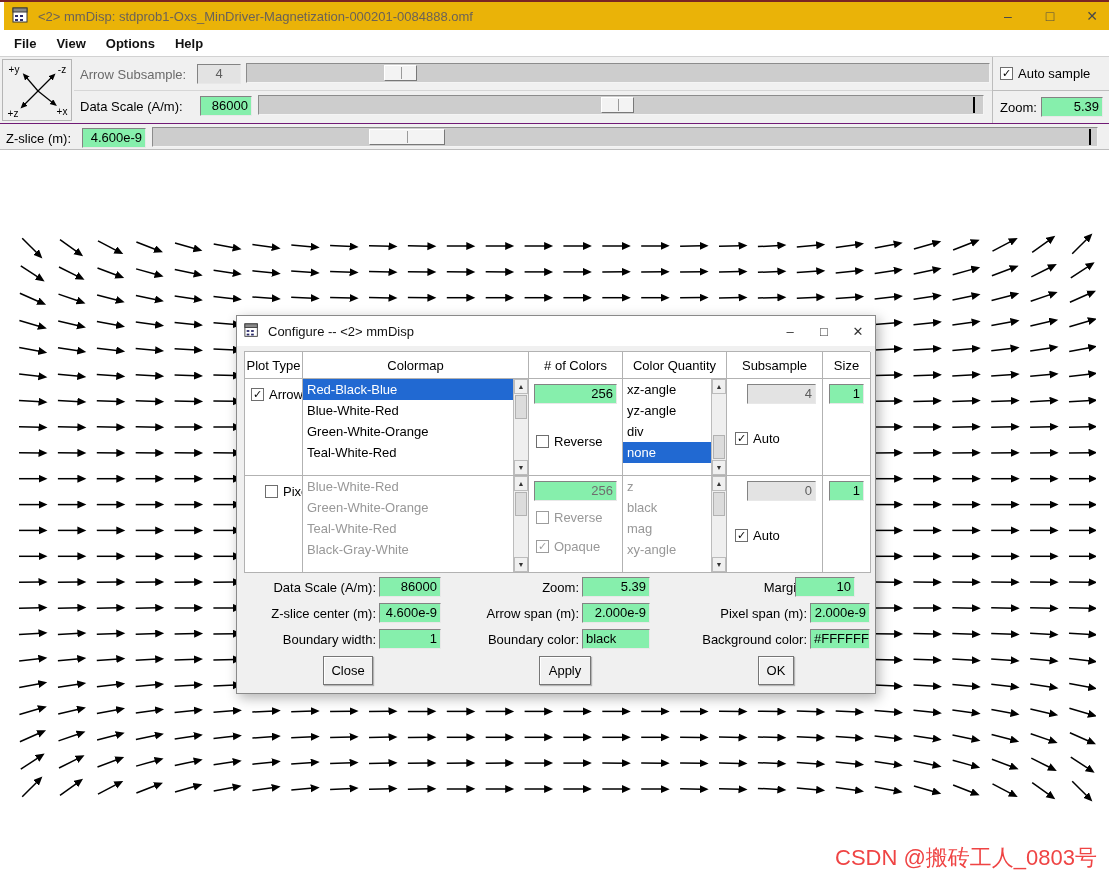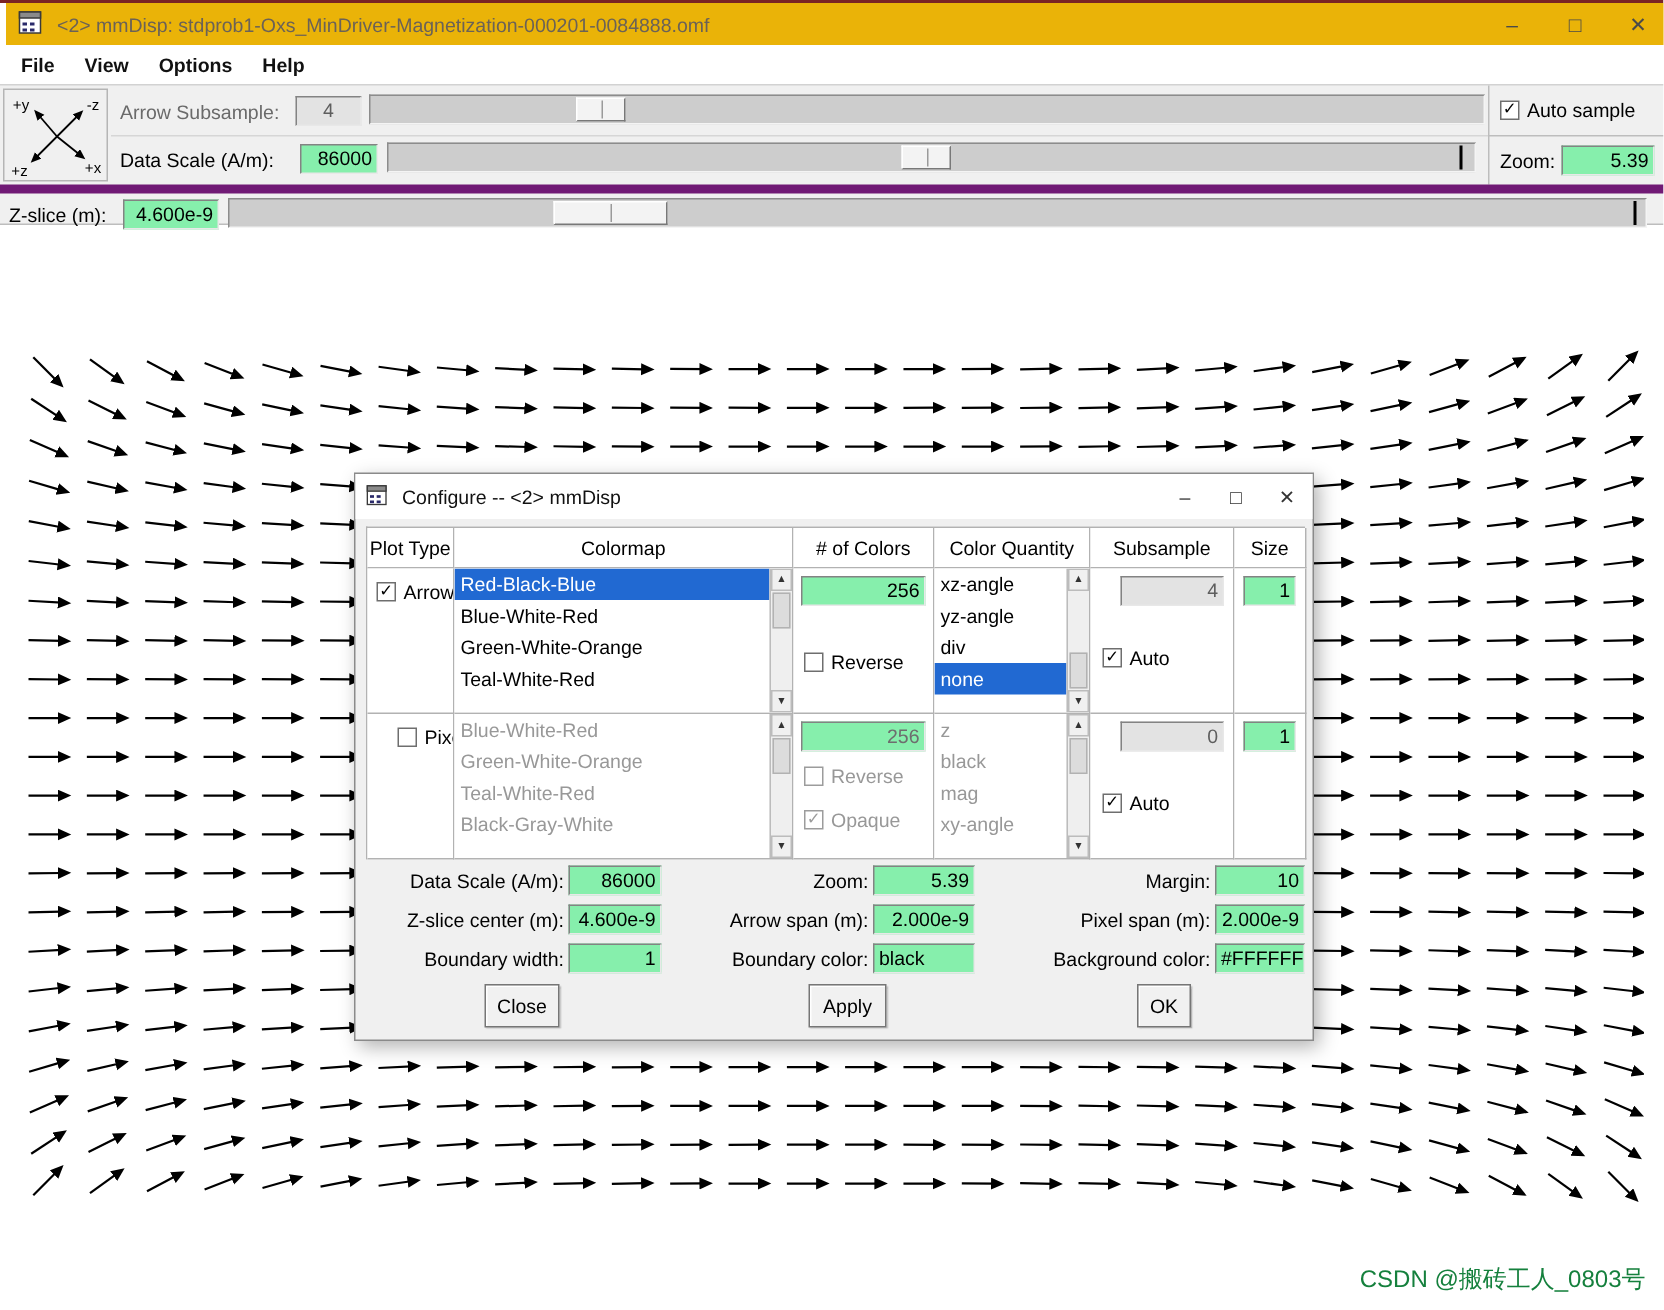--- a/index.html
+++ b/index.html
@@ -53,21 +53,21 @@
   .sb { position: absolute; top: 0; right: 0; bottom: 0; width: 15px; background: #efefef; border-left: 1px solid #bcbcbc; }
   .sb-btn { position: absolute; left: 0; right: 0; height: 15px; display: flex; align-items: center; justify-content: center; font-size: 7px; color: #333; background: #f0f0f0; border: 1px solid #bcbcbc; }
   .sb-up { top: 0; }
   .sb-down { bottom: 0; }
   .sb-thumb { position: absolute; left: 1px; right: 1px; height: 24px; background: #dcdcdc; border: 1px solid #b2b2b2; }
   .gray-text { color: #989898; }
 
   .form-label { position: absolute; text-align: right; line-height: 20px; white-space: nowrap; }
   .btn { position: absolute; height: 29px; background: #f1f1f1; border: 1px solid #767676; box-shadow: inset 1px 1px 0 #fff, 1px 1px 1px rgba(0,0,0,0.25); display: flex; align-items: center; justify-content: center; font-size: 13px; }
 
-  .watermark { position: absolute; right: 12px; top: 843px; font-size: 16px; color: #15803d; z-index: 5; white-space: nowrap; }
+  .watermark { position: absolute; right: 12px; top: 843px; font-size: 22px; color: #ef4444; z-index: 5; white-space: nowrap; }
 </style>
 </head>
 <body>
 
 <div class="screen">
   <div class="top-accent"></div>
 
   <div class="titlebar">
     <svg class="app-icon" width="18" height="18" viewBox="0 0 18 18" style="margin-left:8px;">
       <rect x="1" y="1" width="14" height="14" fill="#fff" stroke="#3a3a3a"></rect>
@@ -131,21 +131,21 @@
     <div class="entry right" style="left:200px; top:39px; width:52px;">86000</div>
     <div class="trough" style="left:258px; top:38px; width:726px; height:20px;">
       <div class="handle" style="left:342px; width:33px;"></div>
       <div class="tick" style="left:714px;"></div>
     </div>
     <div class="rpanel" style="top:33px; border-top:1px solid #bdbdbd;">
       <span>Zoom:</span>
       <div class="entry right" style="left:48px; top:6px; width:62px;">5.39</div>
     </div>
 
-    <div style="position:absolute; left:0; top:66px; width:1109px; height:28px; border-top:6px solid #701a75;">
+    <div style="position:absolute; left:0; top:66px; width:1109px; height:28px; border-top:1px solid #701a75;">
       <span class="tb-label" style="left:6px; top:6px;">Z-slice (m):</span>
       <div class="entry right" style="left:82px; top:4px; width:64px;">4.600e-9</div>
       <div class="trough" style="left:152px; top:3px; width:946px; height:20px;">
         <div class="handle" style="left:216px; width:76px;"></div>
         <div class="tick" style="left:936px;"></div>
       </div>
     </div>
   </div>
 
   <svg id="vector-field" width="1082" height="575">
@@ -904,21 +904,21 @@
       <div class="td">
         <div class="entry right" style="left:6px; right:6px; top:5px; width:auto;">1</div>
       </div>
     </div>
 
     <span class="form-label" style="left:7px; top:262px; width:132px;">Data Scale (A/m):</span>
     <div class="entry right" style="left:142px; top:261px; width:62px;">86000</div>
     <span class="form-label" style="left:210px; top:262px; width:132px;">Zoom:</span>
     <div class="entry right" style="left:345px; top:261px; width:68px;">5.39</div>
     <span class="form-label" style="left:430px; top:262px; width:140px;">Margin:</span>
-    <div class="entry right" style="left:573px; top:261px; width:60px;">10</div>
+    <div class="entry right" style="left:558px; top:261px; width:60px;">10</div>
 
     <span class="form-label" style="left:7px; top:288px; width:132px;">Z-slice center (m):</span>
     <div class="entry right" style="left:142px; top:287px; width:62px;">4.600e-9</div>
     <span class="form-label" style="left:210px; top:288px; width:132px;">Arrow span (m):</span>
     <div class="entry right" style="left:345px; top:287px; width:68px;">2.000e-9</div>
     <span class="form-label" style="left:430px; top:288px; width:140px;">Pixel span (m):</span>
     <div class="entry right" style="left:573px; top:287px; width:60px;">2.000e-9</div>
 
     <span class="form-label" style="left:7px; top:314px; width:132px;">Boundary width:</span>
     <div class="entry right" style="left:142px; top:313px; width:62px;">1</div>

